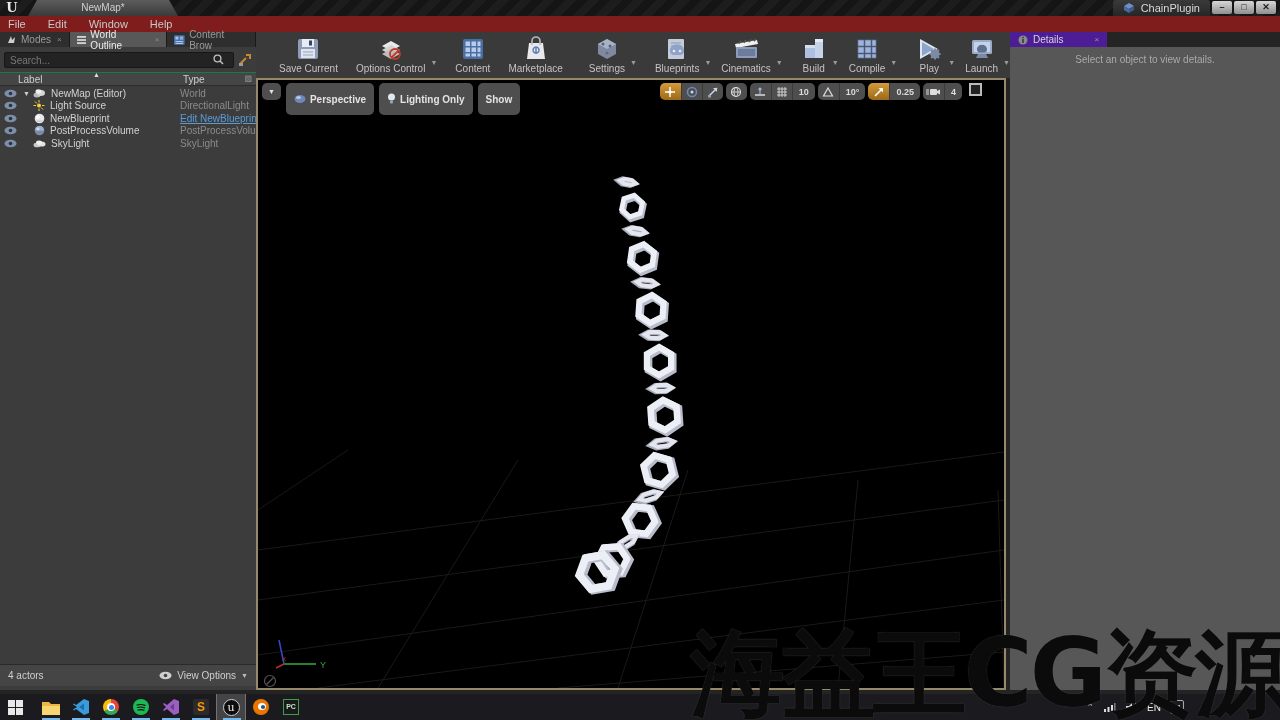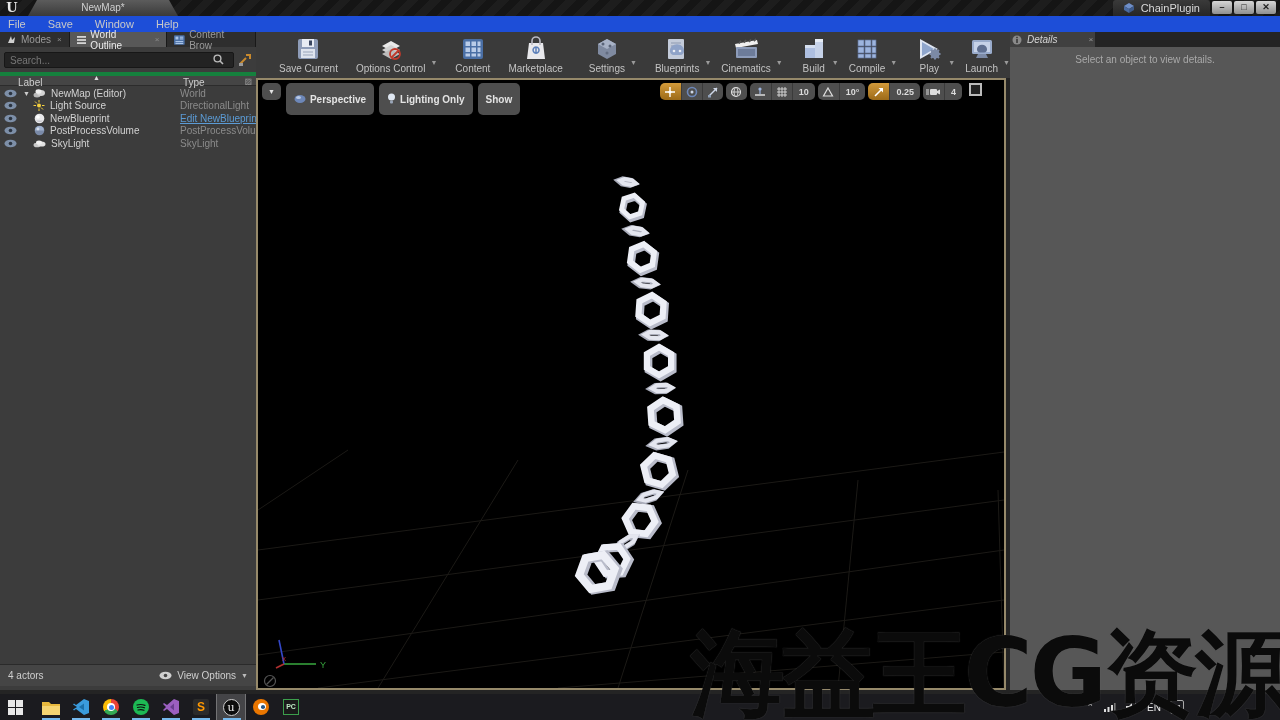--- a/index.html
+++ b/index.html
@@ -14,38 +14,38 @@
     background:linear-gradient(#5c5c5c,#3a3a3a);
     clip-path:polygon(0 100%, 9px 0, 141px 0, 100% 100%);
     color:#cfcfcf; font-size:10px; line-height:16px; text-align:center; }
   #proj-area { position:absolute; right:70px; top:0; height:16px; display:flex; align-items:center; gap:6px;
     padding:0 10px; background:linear-gradient(#3a3a3a,#262626); border-radius:3px 3px 0 0;}
   #proj-area .txt { color:#d9d9d9; font-size:11px; }
   .win-btns { position:absolute; right:4px; top:1px; display:flex; gap:2px; }
   .win-btn { width:20px; height:13px; background:linear-gradient(#d6d6d6,#8f8f8f); border-radius:2px;
     color:#222; font-size:9px; line-height:12px; text-align:center; font-weight:bold; }
   
-  #menubar { position:absolute; left:0; top:16px; width:1280px; height:16px; background:#1d4ed8;
+  #menubar { position:absolute; left:0; top:16px; width:1280px; height:16px; background:#7f1d1d;
     display:flex; align-items:center; gap:22px; padding-left:8px; }
   #menubar span { color:#c8c8c8; font-size:11px; }
   
   #left-panel { position:absolute; left:0; top:32px; width:256px; height:658px; background:#3c3c3c; }
   #left-tabs { position:absolute; left:0; top:0; width:256px; height:15px; background:#fde047; display:flex; }
   .ltab { height:15px; display:flex; align-items:center; gap:4px; padding:0 7px; font-size:10px;
     color:#9a9a9a; background:#2e2e2e; border-right:1px solid #191919; }
   .ltab.active { background:#585858; color:#ececec; }
   .ltab .x { color:#8a8a8a; font-size:8px; margin-left:2px; }
   #search-row { position:absolute; left:0; top:17px; width:256px; height:22px; display:flex;
     align-items:center; padding:0 4px; gap:4px; }
   #search-input { flex:1; height:16px; background:#232323; border:1px solid #171717; border-radius:2px;
     color:#aaa; font-size:10px; padding:0 18px 0 5px; }
   #search-input::placeholder { color:#777; }
   #search-mag { position:absolute; right:32px; top:5px; }
   #outliner-header { position:absolute; left:0; top:40px; width:256px; height:14px; background:#454545;
-    border-top:4px solid #15803d; border-bottom:1px solid #2c2c2c; font-size:10px; color:#cfcfcf; }
+    border-top:1px solid #15803d; border-bottom:1px solid #2c2c2c; font-size:10px; color:#cfcfcf; }
   #outliner-rows { position:absolute; left:0; top:55px; width:256px; }
   .orow { position:relative; height:12.5px; display:flex; align-items:center; font-size:10px; color:#d2d2d2; }
   .orow .eye { margin-left:4px; }
   .orow .lbl { margin-left:5px; white-space:nowrap; }
   .orow .typ { position:absolute; left:180px; color:#8b8b8b; white-space:nowrap; }
   .orow .typ.link { color:#5b9bd5; text-decoration:underline; }
   #outliner-footer { position:absolute; left:0; bottom:4px; width:256px; height:22px; background:#454545;
     border-top:1px solid #2a2a2a; display:flex; align-items:center; justify-content:space-between;
     padding:0 8px; font-size:10px; color:#cfcfcf; }
   
@@ -67,22 +67,22 @@
   .vpc-group { display:flex; border-radius:5px; overflow:hidden; }
   .vpc { width:21px; height:17px; background:#4e4e4e; display:flex; align-items:center;
     justify-content:center; color:#dcdcdc; font-size:9px; }
   .vpc.num { width:auto; padding:0 6px; font-weight:bold; }
   .vpc.orange { background:linear-gradient(#d29a3a,#9c6a18); }
   .vpc + .vpc { border-left:1px solid #3a3a3a; }
   #vp-max { width:13px; height:13px; border:2px solid #bbb; background:#222; margin-left:4px; }
   
   #details { position:absolute; left:1010px; top:32px; width:270px; height:658px; background:#575757; }
   #details-tabs { position:absolute; left:0; top:0; width:270px; height:15px; background:#242424; display:flex; }
-  #details-tab { height:15px; background:#404040; display:flex; align-items:center; gap:5px;
-    padding:0 2px; font-size:10px; color:#d5d5d5;font-style:italic; }
+  #details-tab { height:15px; background:#4c1d95; display:flex; align-items:center; gap:5px;
+    padding:0 8px; font-size:10px; color:#d5d5d5; }
   #details-tab .x { color:#999; font-size:8px; margin-left:26px; }
   #details-empty { margin-top:22px; text-align:center; font-size:10px; color:#a9a9a9; }
   
   #taskbar { position:absolute; left:0; top:694px; width:1280px; height:26px; background:#1b1b1f;
     display:flex; align-items:center; }
   .tb-app { width:30px; height:26px; display:flex; align-items:center; justify-content:center; position:relative; }
   .tb-app.open::after { content:""; position:absolute; bottom:0; left:6px; width:18px; height:2px; background:#76b9ed; }
   .tb-app.active { background:rgba(255,255,255,0.18); border-left:1px solid rgba(255,255,255,0.25);
     border-right:1px solid rgba(255,255,255,0.25); }
   #tray { position:absolute; right:96px; top:694px; height:26px; display:flex; align-items:center; gap:9px; color:#ddd; }
@@ -109,21 +109,21 @@
   </div>
   <div class="win-btns">
     <div class="win-btn">–</div>
     <div class="win-btn">□</div>
     <div class="win-btn">✕</div>
   </div>
 </div>
 
 <div id="menubar">
   <span>File</span>
-  <span>Save</span>
+  <span>Edit</span>
   <span>Window</span>
   <span>Help</span>
 </div>
 
 <div id="left-panel">
   <div id="left-tabs">
     <div class="ltab">
       <svg width="10" height="10" viewBox="0 0 10 10">
         <path d="M1,8 L4,1 L5,5 L8,2 L7,8 Z" fill="#cfcfcf"></path>
         </svg>

